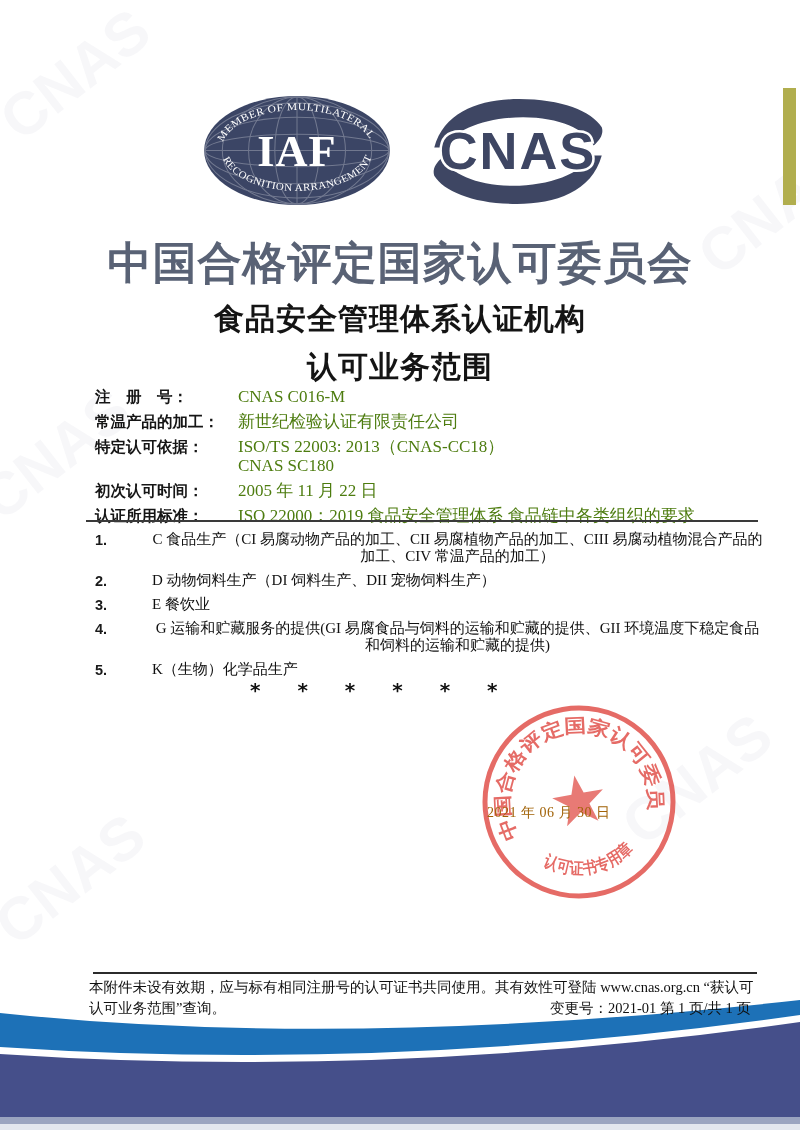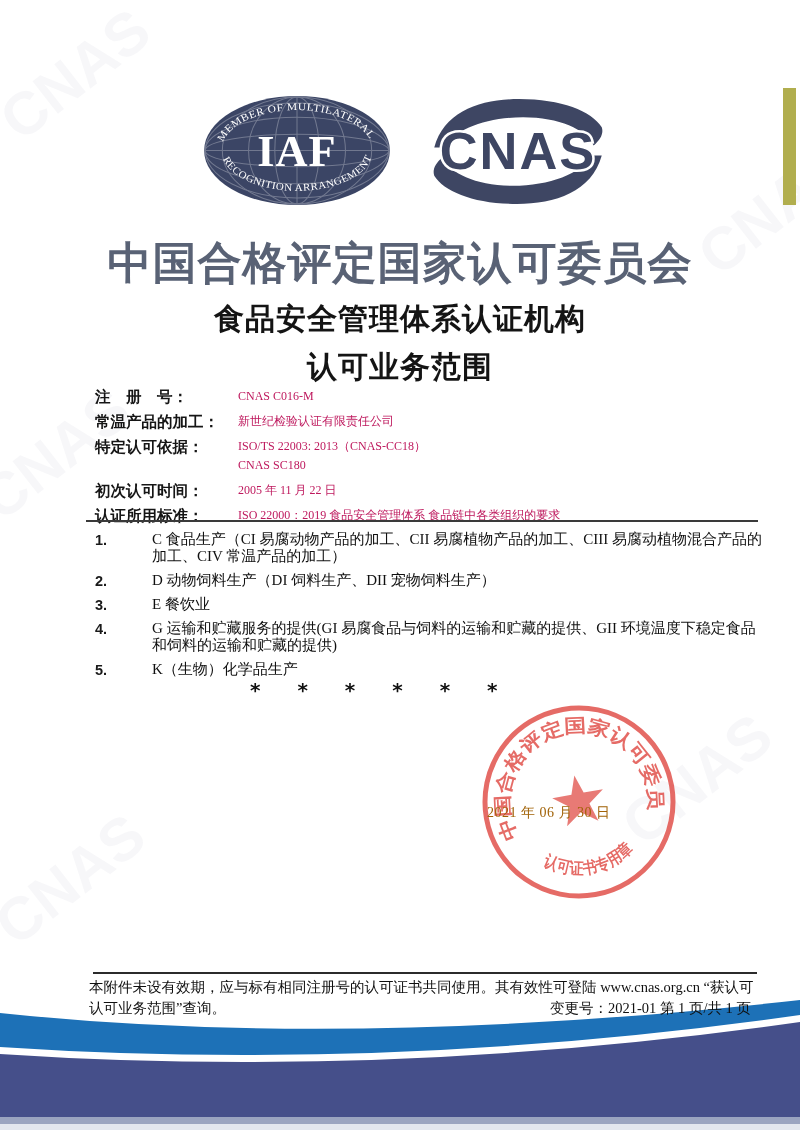--- a/index.html
+++ b/index.html
@@ -33,32 +33,32 @@
     font-size:30px; color:#141414; letter-spacing:1px;
   }
   .subtitle1{ top:296px; } .subtitle2{ top:344px; }
 
   .info { position:absolute; left:95px; top:387px; width:666px; }
   .info-row { display:flex; margin-bottom:6px; line-height:19px; }
   .info-label {
     flex:none; width:143px; font-family:"Liberation Sans", sans-serif;
     font-weight:bold; font-size:15.5px; color:#151515;
   }
-  .info-value { font-size:12px; color:#be185d; }
+  .info-value { font-size:17px; color:#4d7c0f; }
   .info-value .line2 { display:block; }
 
   .divider { position:absolute; left:86px; top:520px; width:672px; border-top:2px solid #3a3a3a; }
 
   .scope { position:absolute; left:95px; top:531px; width:668px; }
   .scope-item { display:flex; margin-bottom:7px; }
   .scope-num {
     flex:none; width:57px; font-family:"Liberation Sans", sans-serif;
     font-size:14.5px; font-weight:bold; color:#1a1a1a; padding-top:1px;
   }
-  .scope-txt { font-size:15px; line-height:17px; color:#101010; }
+  .scope-txt { font-size:15px; line-height:17px; color:#101010;text-align:center; }
 
   .stars {
     position:absolute; left:250px; top:678px; font-size:20px; font-weight:bold;
     word-spacing:30px; color:#111; font-family:"DejaVu Sans", sans-serif;
   }
 
   .seal { position:absolute; left:479px; top:702px; width:200px; height:200px; z-index:2; }
   .seal text { font-family:"Liberation Sans", sans-serif; font-weight:bold; }
   .issue-date {
     position:absolute; left:487px; top:804px; z-index:3; white-space:nowrap;

